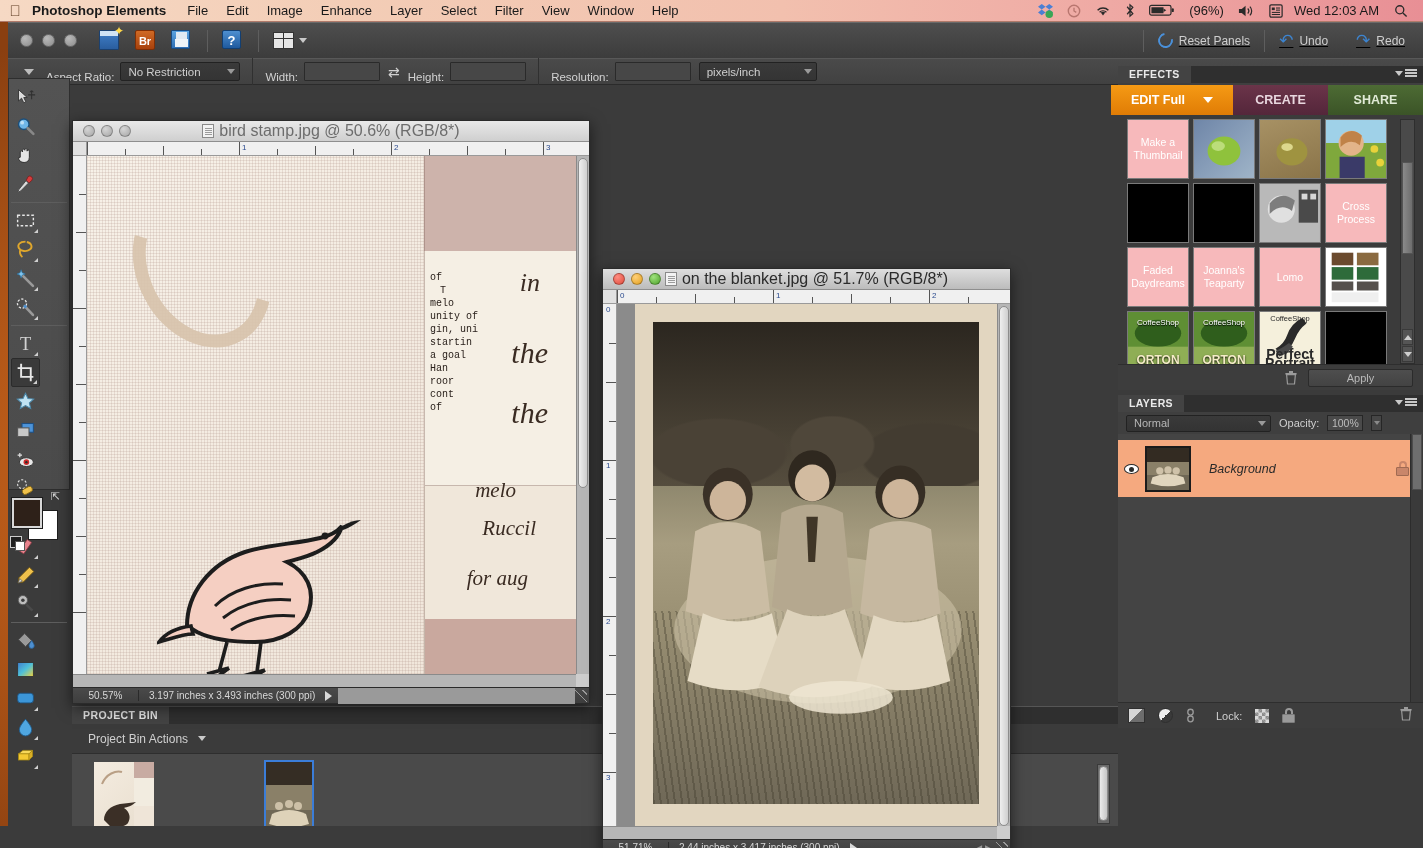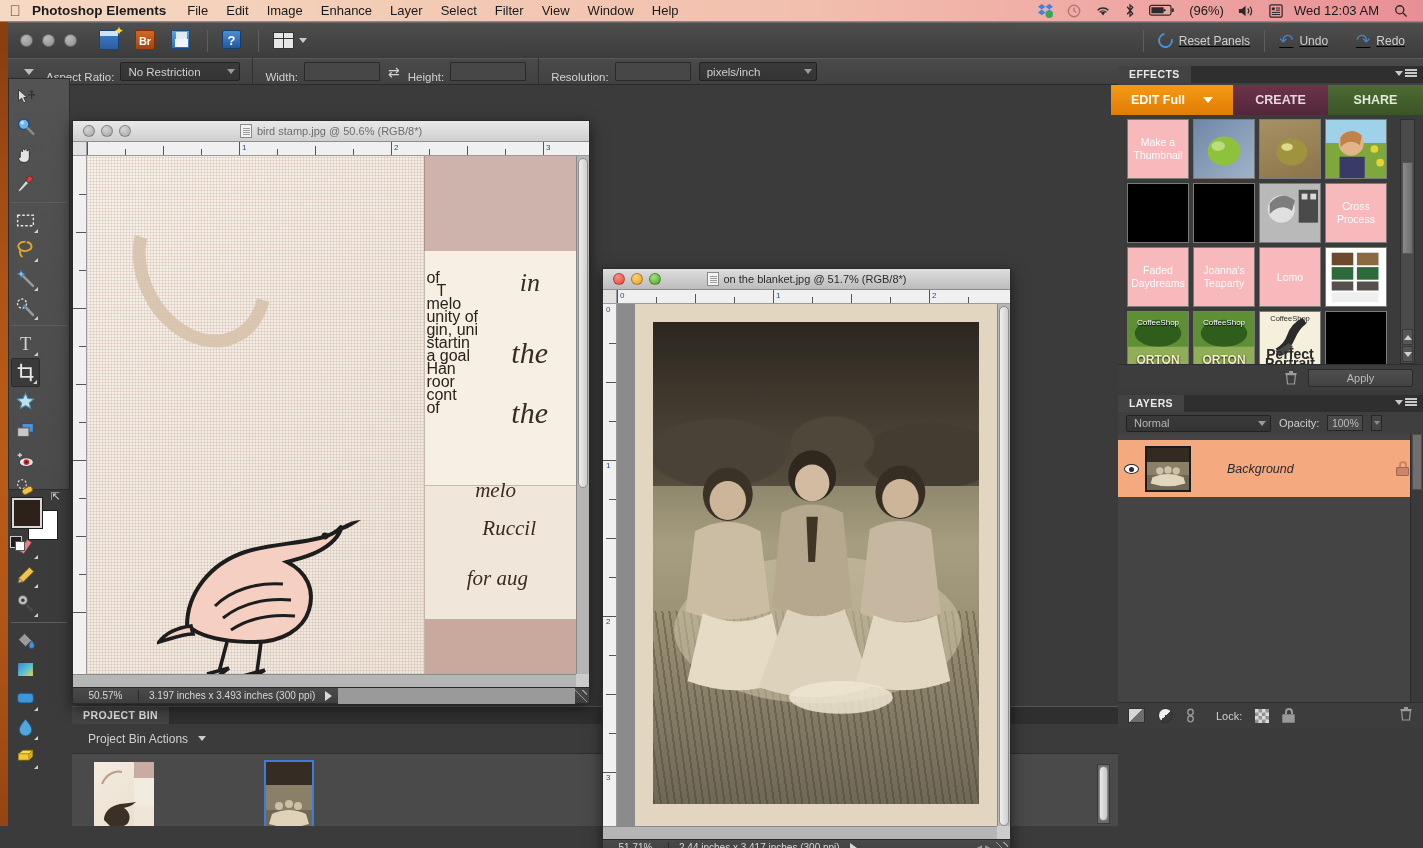--- a/index.html
+++ b/index.html
@@ -174,21 +174,21 @@
   }
   .doc-title.inactive { background: linear-gradient(to bottom,#e9e9e9,#cfcfcf); }
   .dt-dots { display: flex; gap: 6px; padding-left: 10px; }
   .dot { width: 12px; height: 12px; border-radius: 50%; border: 1px solid rgba(0,0,0,.28); }
   .dot.g { background: radial-gradient(circle at 35% 30%,#d5d5d5,#a6a6a6); }
   .dot.r { background: radial-gradient(circle at 35% 30%,#ff8d82,#df4a3a); }
   .dot.y { background: radial-gradient(circle at 35% 30%,#ffd078,#e3a020); }
   .dot.gr{ background: radial-gradient(circle at 35% 30%,#9fe27c,#4fa32c); }
   .dt-label {
     position: absolute; left: 0; right: 0; text-align: center;
-    font-size: 11px; color: #2b2b2b; display: flex; align-items: center; justify-content: center; gap: 5px;
+    font-size: 16px; color: #2b2b2b; display: flex; align-items: center; justify-content: center; gap: 5px;
   }
   .dt-label.inactive { color: #6d6d6d; }
   .docico {
     width: 12px; height: 14px; background: #f3f3f3; border: 1px solid #8a8a8a;
     position: relative; display:inline-block;
   }
   .docico:after { content:""; position:absolute; left:2px; top:3px; width:7px;height:1px;
     box-shadow: 0 2px 0 #9b9b9b, 0 4px 0 #9b9b9b, 0 6px 0 #9b9b9b; background:#9b9b9b; }
 
   
@@ -231,21 +231,21 @@
       linear-gradient(135deg,#f7f1e8,#efe4d8);
   }
   .bird-rcol {
     position:absolute; right:0; top:0; width:152px; height:100%;
     background: linear-gradient(to bottom,#cdb3ab 0 95px, #f3ece0 95px 330px, #efe6d9 330px 100%);
     border-left:1px solid rgba(120,90,80,.35);
   }
   .bird-rcol .seg2 { position:absolute; top:95px; left:0; right:0; height:235px; background:#f5efe4; border-bottom:1px solid rgba(130,100,90,.4); }
   .bird-rcol .seg3 { position:absolute; top:330px; left:0; right:0; bottom:55px; background:#f0e7da; }
   .bird-rcol .seg4 { position:absolute; bottom:0; left:0; right:0; height:55px; background:#c9a89e; }
-  .txtblk { position:absolute; font-family:Liberation Sans, sans-serif; color:#2a211c; font-size:16px; line-height:13px; }
+  .txtblk { position:absolute; font-family:Liberation Mono, monospace; color:#2a211c; font-size:10px; line-height:13px; }
   .script { position:absolute; font-family:"Liberation Serif", serif; color:#3a2b22; font-style:italic; }
   .moon {
     position:absolute; left:50px; top:30px; width:130px; height:165px;
     border-radius:50%;
     border: 13px solid #d8c4ad;
     border-right-color: transparent; border-top-color: transparent;
     transform: rotate(-28deg);
     opacity:.92;
   }
   .crow { position:absolute; left:70px; top:330px; width:215px; height:195px; }
@@ -337,21 +337,21 @@
 
   .layer-list { position:relative; height:268px; background:#444; }
   .layer-row { position:absolute; left:0; right:0; height:57px; display:flex; align-items:center; }
   .layer-row.active { background:#f5a97f; }
   .eye-cell { width:27px; display:flex; align-items:center; justify-content:center; }
   .eye {
     width:15px;height:10px;border-radius:50% 50%; border:1.6px solid #2a2a2a; position:relative; background:#fff;
   }
   .eye:after{content:"";position:absolute;left:4.2px;top:2px;width:5px;height:5px;border-radius:50%;background:#2a2a2a;}
   .layer-thumb { width:46px;height:46px;border:2px solid #1b1b1b; background:#6b6354; overflow:hidden; position:relative;}
-  .layer-name { flex:1; padding-left:36px; font-style:italic; font-size:12.5px; color:#2a2a2a; }
+  .layer-name { flex:1; padding-left:18px; font-style:italic; font-size:12.5px; color:#2a2a2a; }
   .lock-ic { width:13px;height:15px; position:relative; margin-right:14px; }
   .lock-body { position:absolute; bottom:0; width:13px; height:9px; background:#c9866a; border:1px solid #a06a52; border-radius:1px;}
   .lock-shackle { position:absolute; top:0; left:2.5px; width:8px; height:8px; border:2px solid #c9866a; border-bottom:none; border-radius:5px 5px 0 0;}
   .layer-scroll { position:absolute; right:0; top:0; width:13px; bottom:0; background:#3a3a3a; border-left:1px solid #2c2c2c;}
   .ls-thumb{ position:absolute; left:1px;right:1px; top:0; height:56px; background:#6e6e6e; border:1px solid #4c4c4c;}
 
   .layers-footer { height:26px; display:flex; align-items:center; gap:13px; padding:0 10px;
                    background:#3d3d3d; border-top:1px solid #2e2e2e; }
   .lf-ic { width:17px; height:15px; cursor:pointer; position:relative; }
   .lf-half { background: linear-gradient(135deg,#d6d6d6 50%, #6d6d6d 50%); border:1px solid #2f2f2f;}

